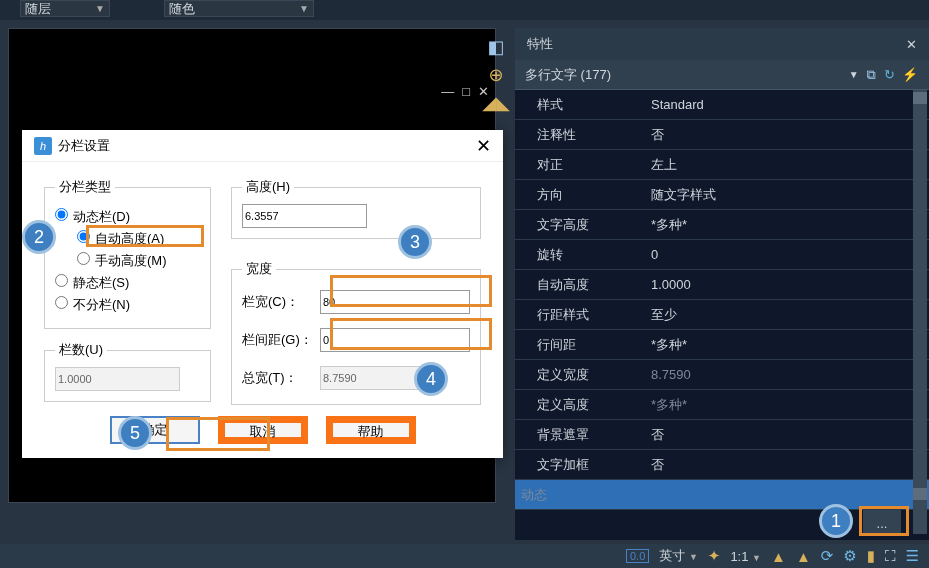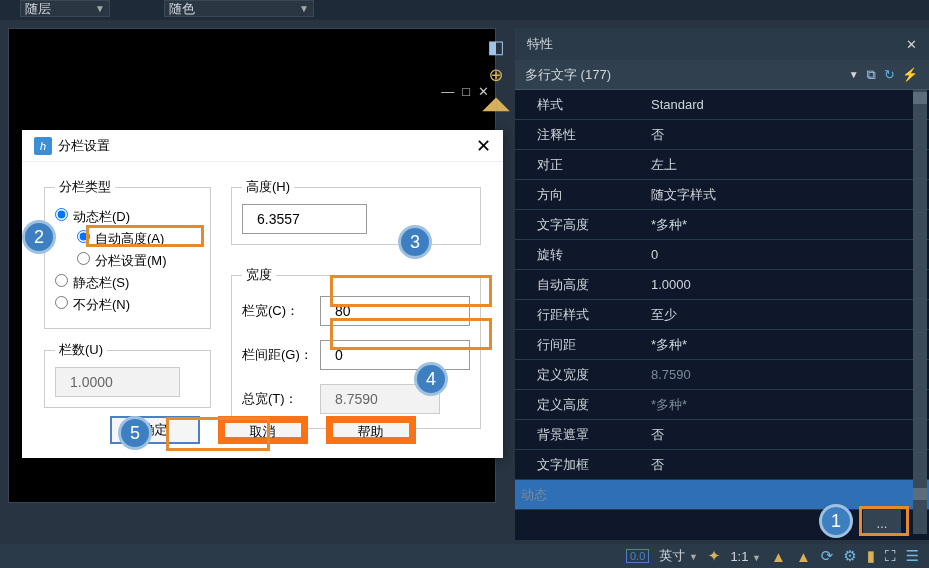--- a/index.html
+++ b/index.html
@@ -15,21 +15,21 @@
 .dlg-title .tl{display:flex;align-items:center;gap:6px}
 .dlg-logo{width:18px;height:18px;background:#3b8fd6;border-radius:2px;display:inline-flex;align-items:center;justify-content:center;color:#fff;font-style:italic;font-size:11px}
 .dlg-close{font-size:18px;cursor:pointer}
 .dlg-body{padding:16px 22px 14px;position:relative;height:calc(100% - 32px)}
 
 fieldset{border:1px solid #ccc;padding:8px 10px 10px}
 legend{padding:0 4px;font-size:13px}
 .row{display:flex;align-items:center;margin:4px 0}
 input[type=radio]{margin-right:5px}
 .indent{margin-left:22px}
-.txt{width:125px;height:30px;border:1px solid #999;padding:0 14px;font-size:14px}
+.txt{width:125px;height:24px;border:1px solid #999;padding:0 2px;font-size:11px}
 .txt.wide{width:150px}
 .txt.ro{background:#f2f2f2;color:#666;border:1px solid #ccc}
 .lbl{display:inline-block;width:78px}
 
 .btns{position:absolute;bottom:14px;left:0;right:0;display:flex;justify-content:center;gap:18px}
 .btn{width:90px;height:28px;border:7px solid #f97316;background:#f5f5f5;cursor:pointer}
 .btn.primary{border:2px solid #4a80c4}
 
 .hl{position:absolute;border:3px solid #e68a2e;pointer-events:none}
 .badge{position:absolute;width:34px;height:34px;border-radius:50%;background:#3e7fc1;border:3px solid #9fc1e0;color:#fff;display:flex;align-items:center;justify-content:center;font-size:18px;font-weight:400;pointer-events:none;z-index:50}
@@ -102,21 +102,21 @@
       <div style="width:190px">
         <fieldset>
           <legend>分栏类型</legend>
           <div class="row">
               <label><input type="radio" name="t" checked="" style=""><span>动态栏(D)</span></label>
             </div>
           <div class="row indent">
               <label><input type="radio" name="h" checked="" style=""><span>自动高度(A)</span></label>
             </div>
           <div class="row indent">
-              <label><input type="radio" name="h" style=""><span>分栏设置(M)</span></label>
+              <label><input type="radio" name="h" style=""><span>手动高度(M)</span></label>
             </div>
           <div class="row">
               <label><input type="radio" name="t" style=""><span>静态栏(S)</span></label>
             </div>
           <div class="row">
               <label><input type="radio" name="t" style=""><span>不分栏(N)</span></label>
             </div>
         </fieldset>
         <fieldset style="margin-top:12px">
           <legend>栏数(U)</legend>

